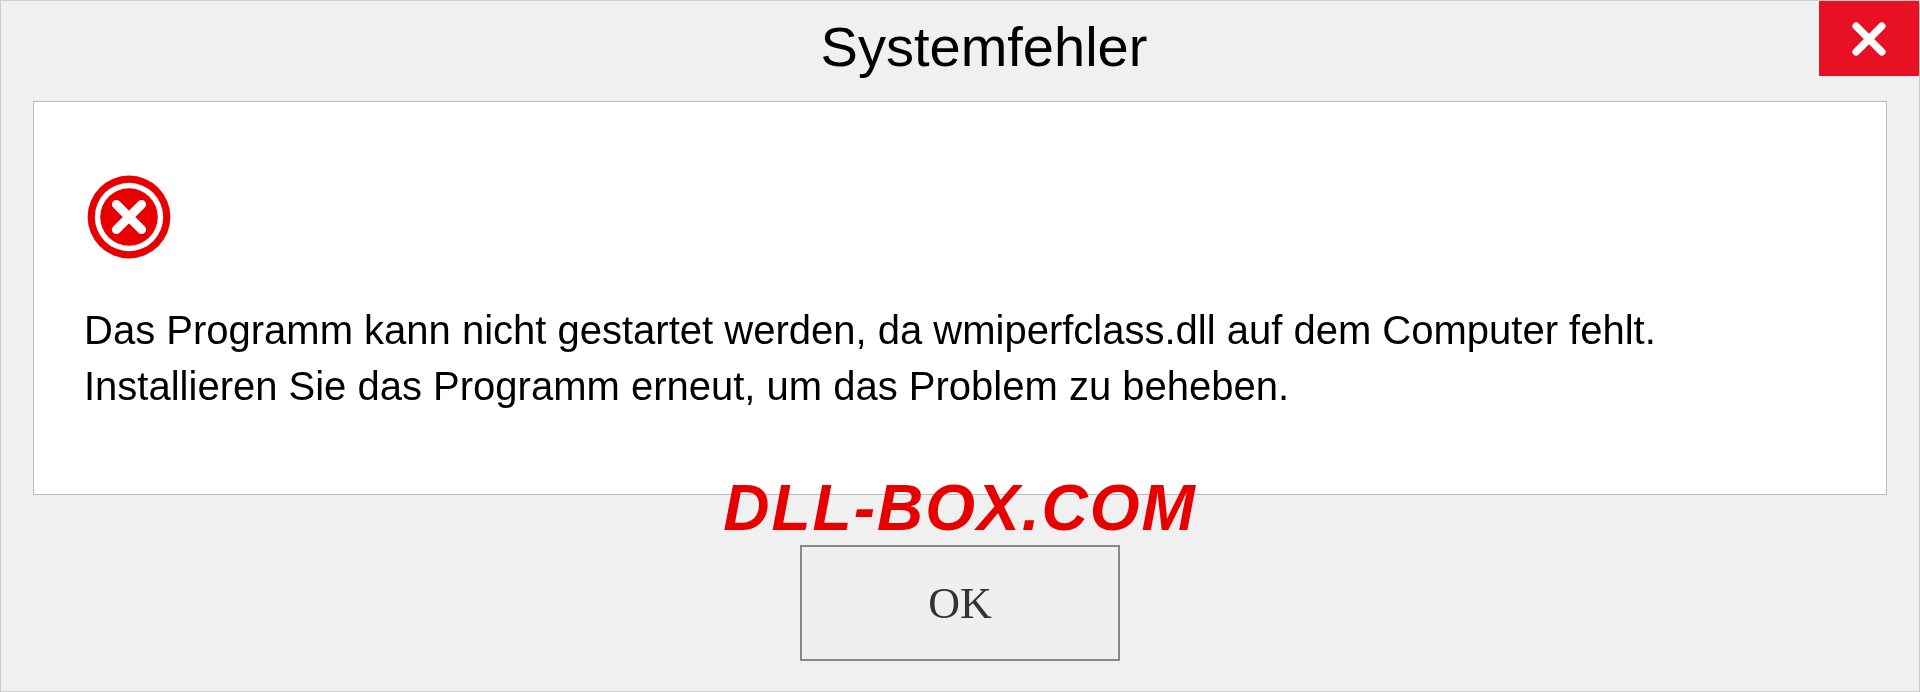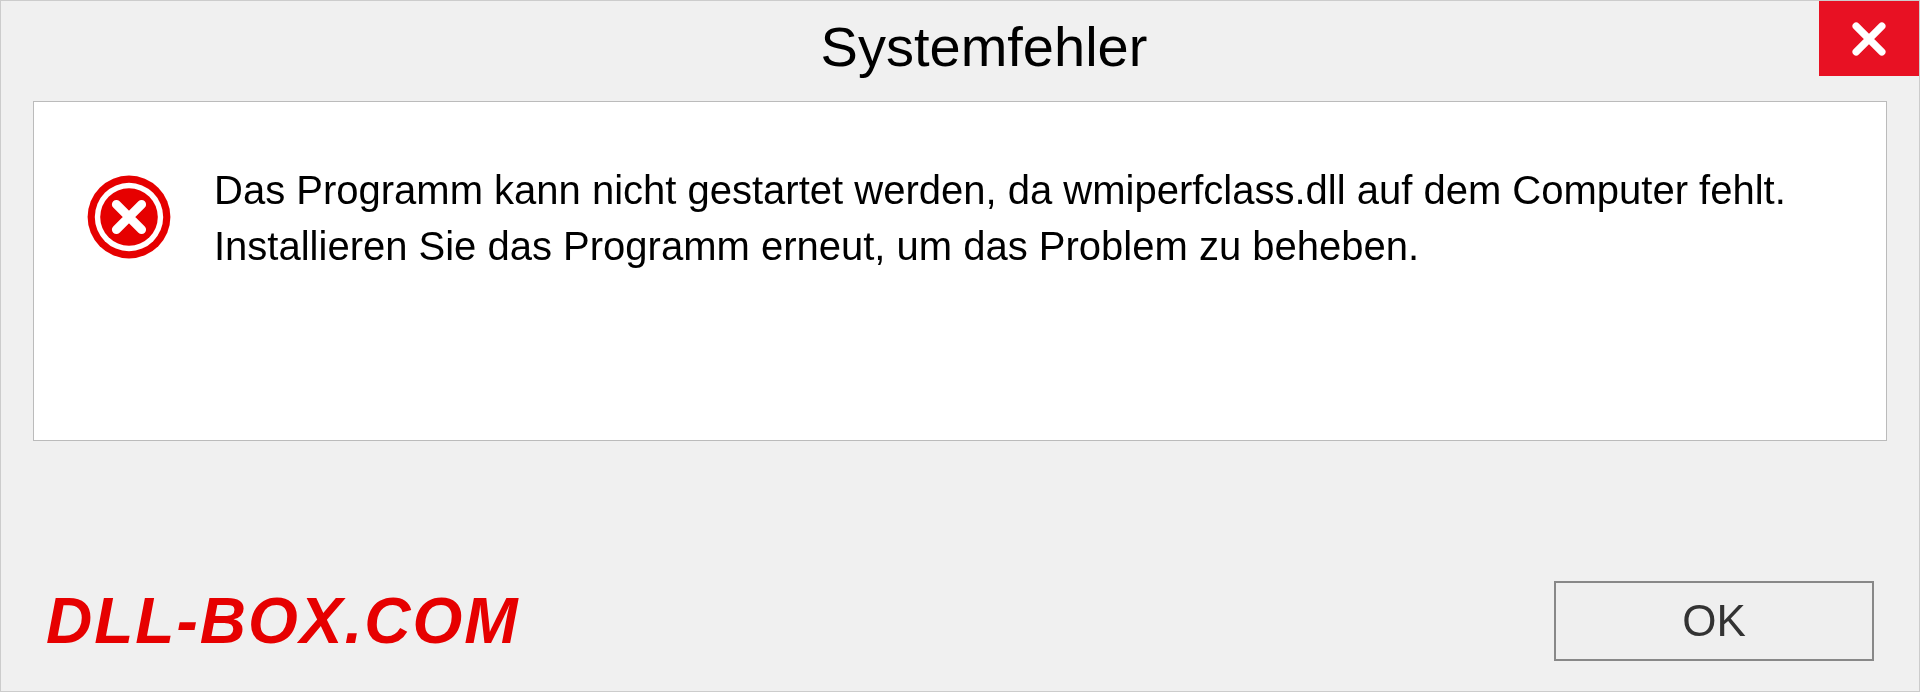--- a/index.html
+++ b/index.html
@@ -52,20 +52,21 @@
     }
     .content-box {
       margin: 10px 32px 0 32px;
       background: #ffffff;
       border: 1px solid #bbb;
       padding: 60px 50px 80px 50px;
       display: flex;
       align-items: flex-start;
       gap: 40px;
       min-height: 340px;
+      flex-direction: column;
     }
     .error-icon {
       flex-shrink: 0;
       width: 90px;
       height: 90px;
       margin-top: 10px;
     }
     .error-icon svg {
       width: 100%;
       height: 100%;
@@ -78,41 +79,42 @@
     }
     .footer {
       position: absolute;
       bottom: 30px;
       left: 0;
       right: 0;
       display: flex;
       align-items: center;
       justify-content: space-between;
       padding: 0 45px 0 45px;
+      flex-direction: column;
     }
     .watermark {
       font-size: 64px;
       font-weight: 800;
       color: #e60000;
       font-style: italic;
       letter-spacing: 2px;
       font-family: Arial, sans-serif;
     }
     .ok-btn {
       width: 320px;
-      height: 80px;
+      height: 116px;
       background: #efefef;
       border: 2px solid #888;
       font-size: 44px;
       color: #333;
       display: flex;
       align-items: center;
       justify-content: center;
       cursor: pointer;
-      font-family: Liberation Sans, sans-serif;
+      font-family: Liberation Serif, serif;
     }
   </style>
 </head>
 <body>
 
 <div class="dialog">
 
   <div class="titlebar">
     <div class="title">Systemfehler</div>
     <div class="close-btn">

